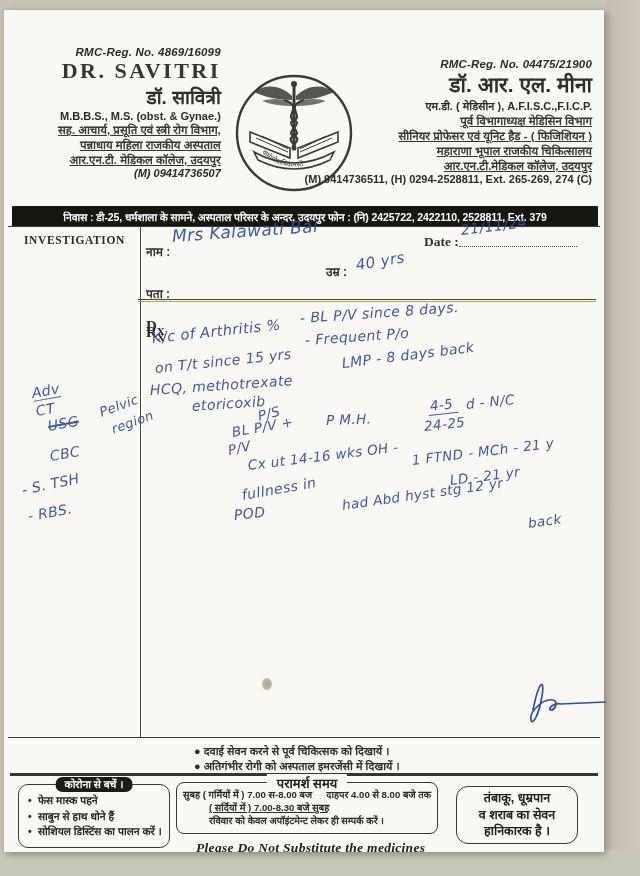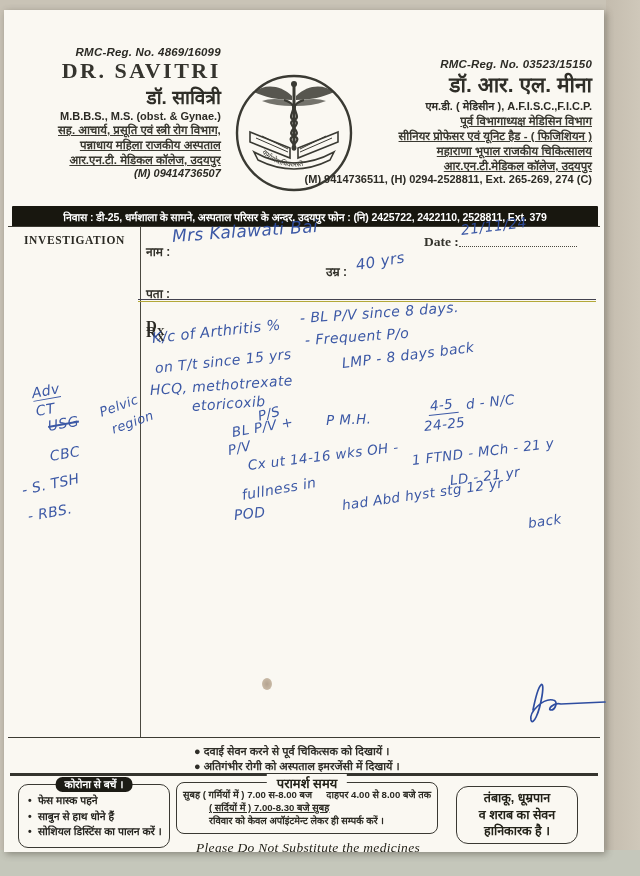--- a/index.html
+++ b/index.html
@@ -71,21 +71,21 @@
   .corona-title{position:absolute;top:-8px;left:50%;transform:translateX(-50%);background:#1c1b15;
                 color:#fff;font-size:10.5px;font-weight:700;padding:0 9px 1px;border-radius:7px;white-space:nowrap;}
   .cb-item{display:block;font-size:10.5px;font-weight:700;color:#262520;line-height:15.5px;padding-left:11px;position:relative;white-space:nowrap;}
   .cb-item::before{content:"•";position:absolute;left:1px;}
   .timing{left:172px;top:772px;width:262px;height:52px;padding:5px 6px 2px;border-radius:8px;}
   .timing-title{position:absolute;top:-9px;left:50%;transform:translateX(-50%);background:var(--paper);
                 padding:0 10px;font-size:13px;font-weight:700;color:#232219;white-space:nowrap;text-align:center;}
   .t-row1{display:flex;justify-content:space-between;font-size:9.6px;font-weight:700;color:#2b2a23;white-space:nowrap;}
   .t-row2{font-size:9.6px;font-weight:700;color:#2b2a23;padding-left:26px;white-space:nowrap;text-decoration:underline;}
   .t-row3{font-size:9.6px;font-weight:700;color:#2b2a23;padding-left:26px;white-space:nowrap;}
-  .substitute{left:192px;top:830px;font-family:"Liberation Serif",serif;font-weight:400;font-style:italic;
+  .substitute{left:192px;top:830px;font-family:"Liberation Serif",serif;font-weight:700;font-style:italic;
               font-size:13.5px;color:#232219;letter-spacing:.3px;}
   .tobacco{left:452px;top:776px;width:122px;height:58px;display:flex;flex-direction:column;
            align-items:center;justify-content:center;border-radius:12px;}
   .tobacco span{font-size:12.5px;font-weight:700;color:#232219;line-height:16.5px;white-space:nowrap;}
 </style>
 </head>
 <body>
 
 <div class="scan-right"></div>
 <div class="scan-bottom"></div>
@@ -123,21 +123,21 @@
       <path d="M24,68 L56,82 M30,66 L56,79 M100,68 L68,82 M94,66 L68,79" stroke="#3a3a33" stroke-width="1"></path>
       <path d="M22,82 Q62,104 102,82 L98,90 Q62,108 26,90 Z" fill="none" stroke="#3a3a33" stroke-width="1.6"></path>
       <path id="motto-arc" d="M26,78 A44,44 0 0 0 98,78" fill="none" stroke="none"></path>
       <text font-size="7" fill="#3a3a33" font-family="sans-serif">
         <textPath href="#motto-arc" startOffset="6">कर्मण्येवाधिकारस्ते</textPath>
       </text>
     </svg>
   </div>
 
   <div class="abs hdr-right" style="top:48px;">
-    <div class="reg">RMC-Reg. No. 03523/15150</div>
+    <div class="reg">RMC-Reg. No. 04475/21900</div>
     <div class="name-hi">डॉ. आर. एल. मीना</div>
     <div class="quals">एम.डी. ( मेडिसीन ), A.F.I.S.C.,F.I.C.P.</div>
     <div class="hline">पूर्व विभागाध्यक्ष मेडिसिन विभाग</div>
     <div class="hline">सीनियर प्रोफेसर एवं यूनिट हैड - ( फिजिशियन )</div>
     <div class="hline">महाराणा भूपाल राजकीय चिकित्सालय</div>
     <div class="hline">आर.एन.टी.मेडिकल कॉलेज, उदयपुर</div>
     <div class="phone">(M) 9414736511, (H) 0294-2528811, Ext. 265-269, 274 (C)</div>
   </div>
 
   <div class="abs addr-bar">निवास : डी-25, धर्मशाला के सामने, अस्पताल परिसर के अन्दर, उदयपुर फोन : (नि) 2425722, 2422110, 2528811, Ext. 379</div>

